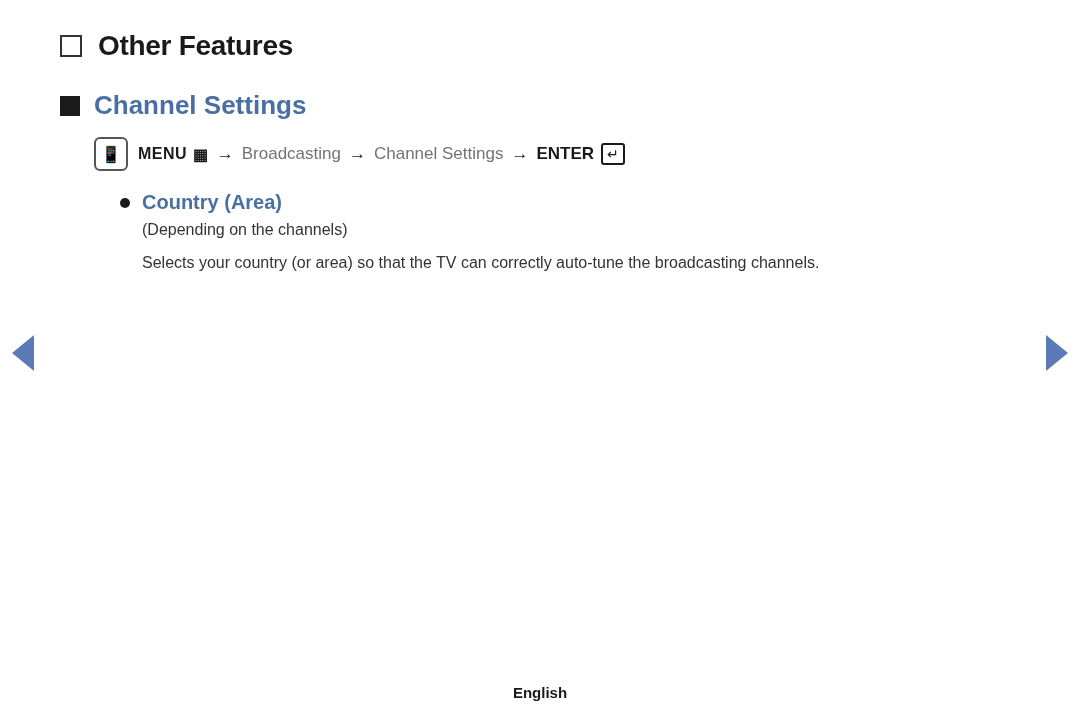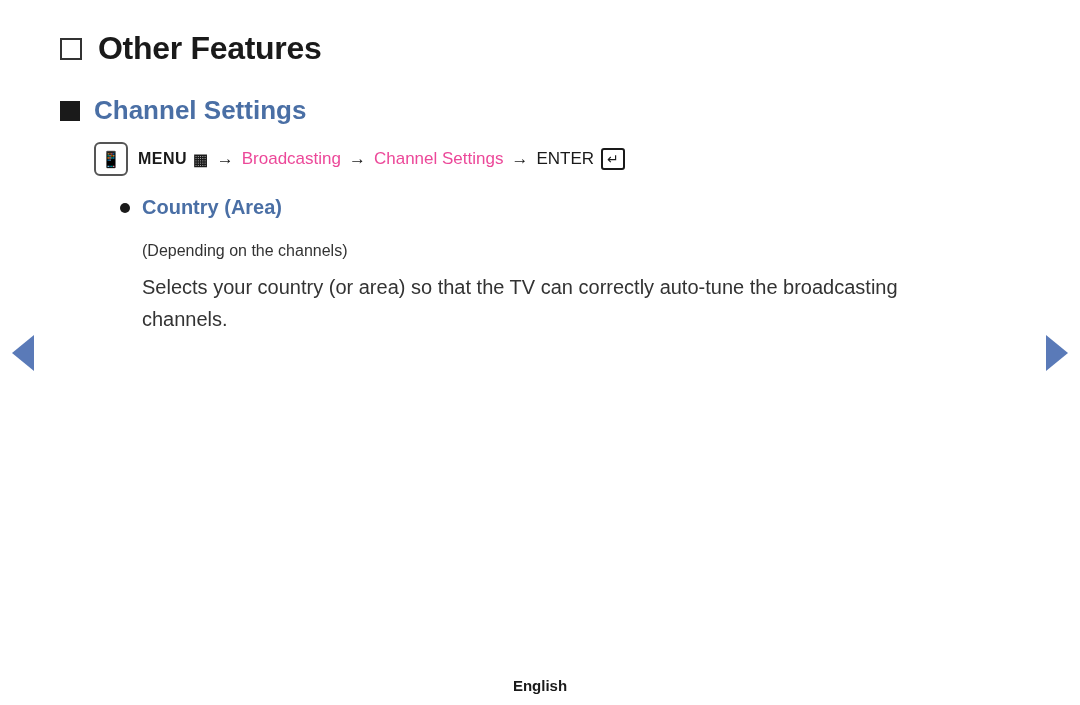--- a/index.html
+++ b/index.html
@@ -34,21 +34,21 @@
 
     .checkbox-icon {
       width: 22px;
       height: 22px;
       border: 2.5px solid #333;
       display: inline-block;
       flex-shrink: 0;
     }
 
     .page-title {
-      font-size: 32px;
+      font-size: 28px;
       font-weight: 700;
       color: #1a1a1a;
       letter-spacing: -0.3px;
     }
 
     
     .section-heading-row {
       display: flex;
       align-items: center;
       gap: 14px;
@@ -96,32 +96,32 @@
     }
 
     .menu-text-bold {
       font-weight: 800;
       color: #1a1a1a;
       font-size: 16px;
       letter-spacing: 0.5px;
     }
 
     .menu-text-blue {
-      color: #ec4899;
+      color: #737373;
       font-size: 17px;
     }
 
     .arrow-text {
       color: #1a1a1a;
       font-size: 17px;
       margin: 0 2px;
     }
 
     .enter-text {
-      font-weight: 400;
+      font-weight: 700;
       color: #1a1a1a;
       font-size: 17px;
     }
 
     .enter-icon {
       display: inline-flex;
       align-items: center;
       justify-content: center;
       border: 2.5px solid #1a1a1a;
       padding: 1px 4px;
@@ -137,21 +137,21 @@
     
     .sub-item {
       margin-left: 60px;
       margin-bottom: 10px;
     }
 
     .sub-item-heading-row {
       display: flex;
       align-items: center;
       gap: 12px;
-      margin-bottom: 20px;
+      margin-bottom: 4px;
     }
 
     .bullet-dot {
       width: 10px;
       height: 10px;
       background: #1a1a1a;
       border-radius: 50%;
       flex-shrink: 0;
     }
 
@@ -163,21 +163,21 @@
 
     .sub-item-note {
       font-size: 16px;
       color: #333;
       margin-left: 22px;
       margin-bottom: 8px;
       line-height: 1.5;
     }
 
     .sub-item-desc {
-      font-size: 20px;
+      font-size: 16px;
       color: #333;
       margin-left: 22px;
       line-height: 1.6;
       max-width: 820px;
     }
 
     
     .nav-arrow-left {
       position: absolute;
       left: 12px;
@@ -206,21 +206,21 @@
       width: 0;
       height: 0;
       border-top: 18px solid transparent;
       border-bottom: 18px solid transparent;
       border-left: 22px solid #5a7ab8;
     }
 
     
     .footer {
       position: absolute;
-      bottom: 11px;
+      bottom: 4px;
       left: 50%;
       transform: translateX(-50%);
       font-size: 15px;
       font-weight: 600;
       color: #1a1a1a;
     }
   </style>
 </head>
 <body>
 

